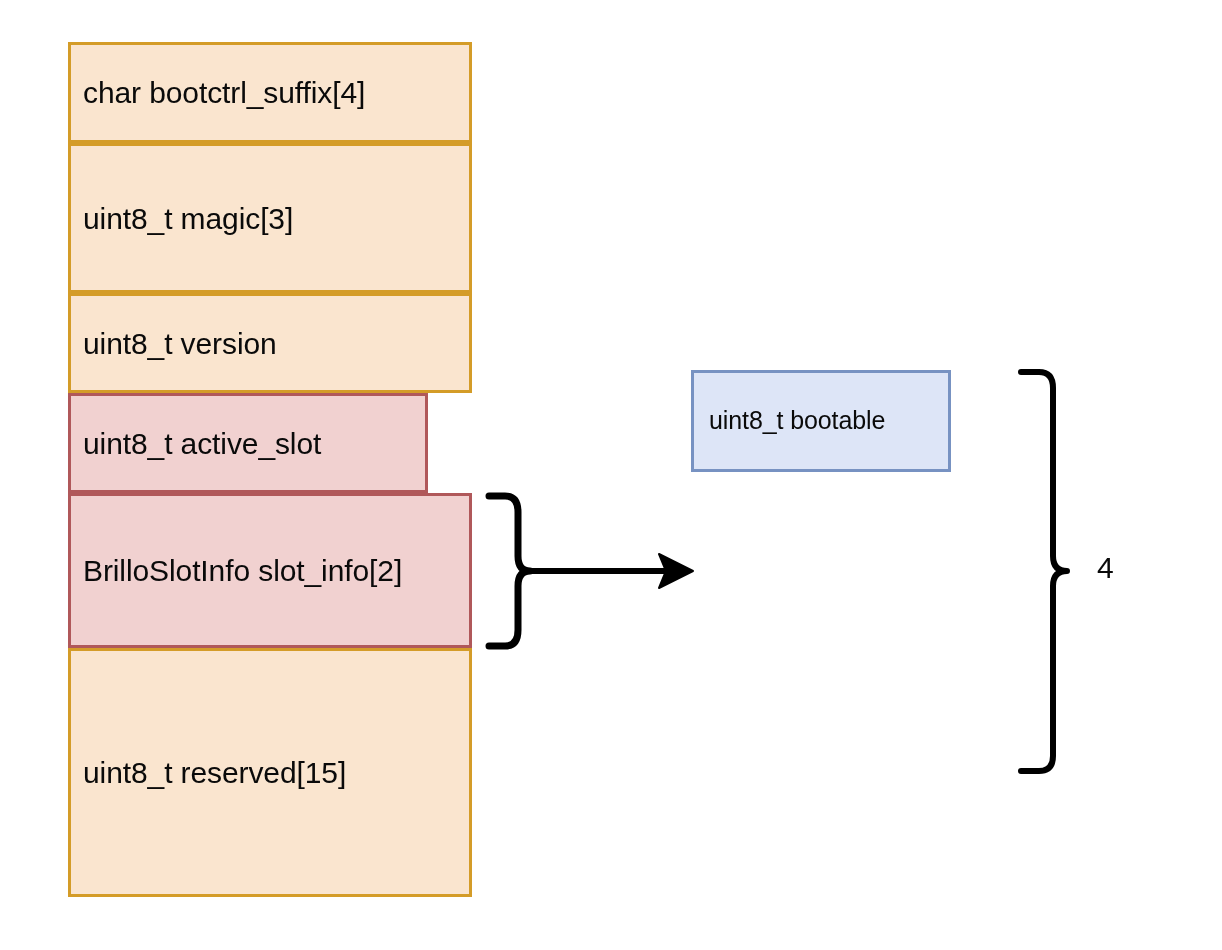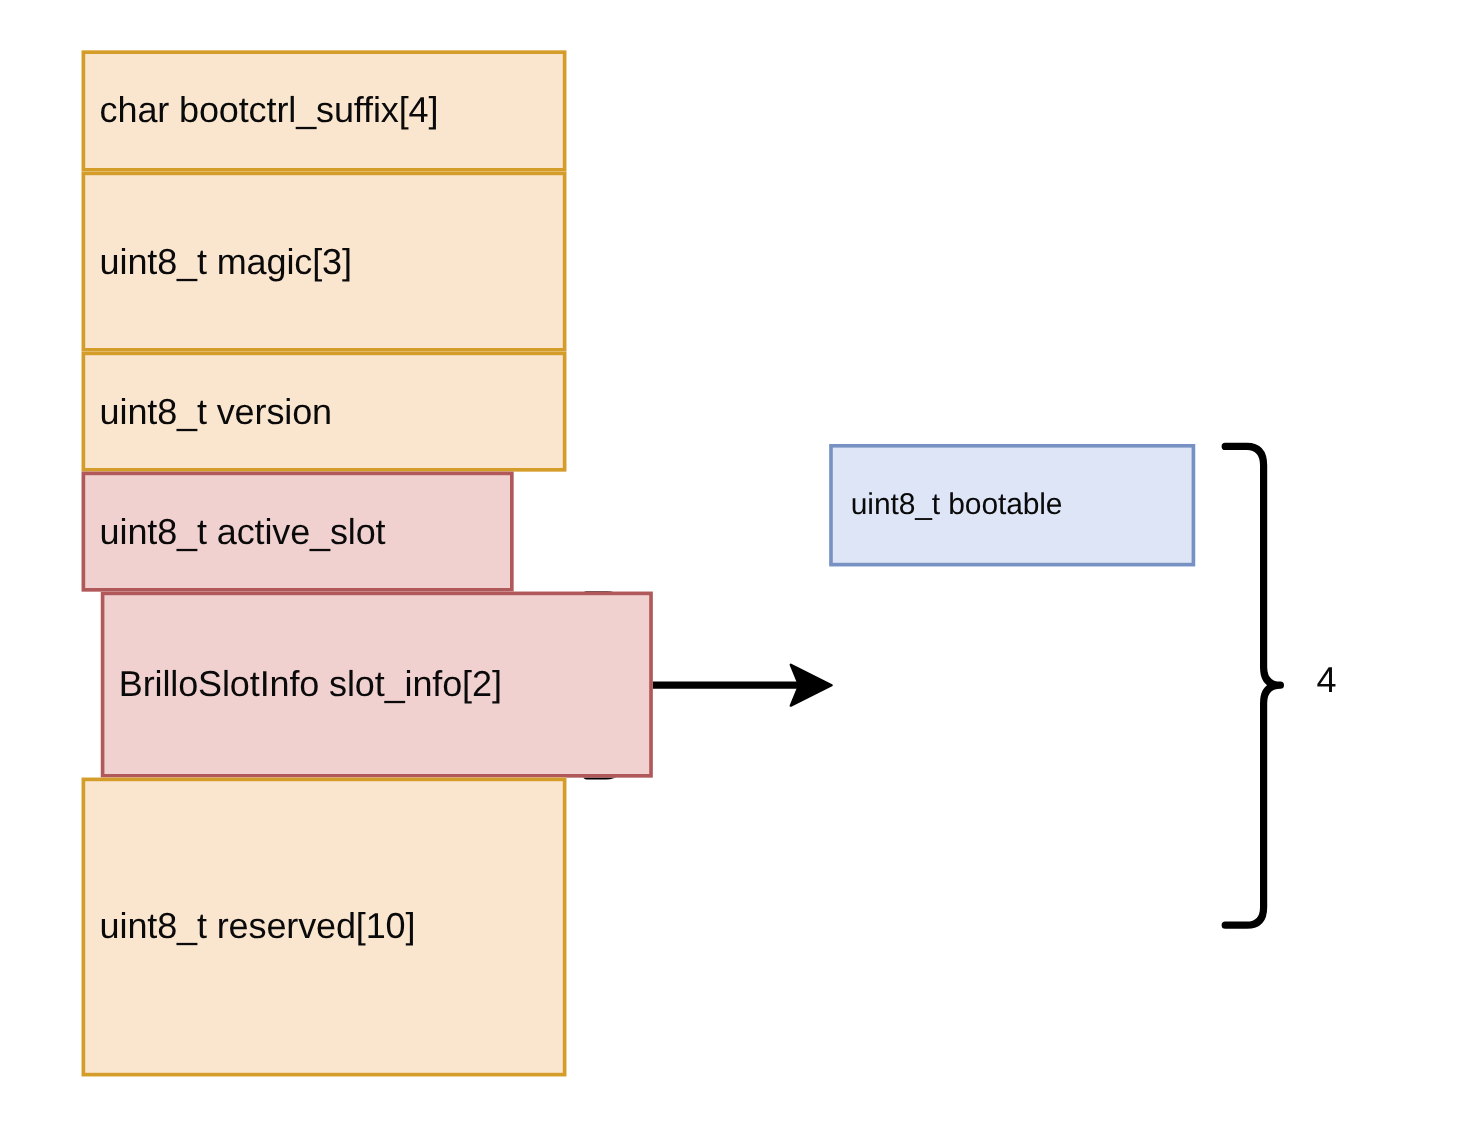--- a/index.html
+++ b/index.html
@@ -109,30 +109,30 @@
   </div>
 
   <div class="field-row row-orange" style="left:0px; top:251px; width:404px; height:100px;">
     <span class="field-label">uint8_t version</span>
   </div>
 
   <div class="field-row row-pink" style="left:0px; top:351px; width:360px; height:100px;">
     <span class="field-label">uint8_t active_slot</span>
   </div>
 
-  <div class="field-row row-pink" style="left:16px; top:451px; width:460px; height:155px;text-align:center;">
+  <div class="field-row row-pink" style="left:0px; top:451px; width:404px; height:155px;text-align:center;">
     <span class="field-label">BrilloSlotInfo slot_info[2]</span>
   </div>
 
   <div class="field-row row-orange" style="left:0px; top:606px; width:404px; height:249px;">
-    <span class="field-label">uint8_t reserved[10]</span>
+    <span class="field-label">uint8_t reserved[15]</span>
   </div>
 </div>
 
 <div class="struct-box" id="right-struct">
 
-  <div class="field-row row-blue" style="left:0px; top:0px; width:305px; height:102px;text-align:center;">
+  <div class="field-row row-blue" style="left:0px; top:0px; width:260px; height:102px;text-align:center;">
     <span class="field-label">uint8_t bootable</span>
   </div>
 
 </div>
 
 <div id="size-label">4</div>
 
 </body></html>

